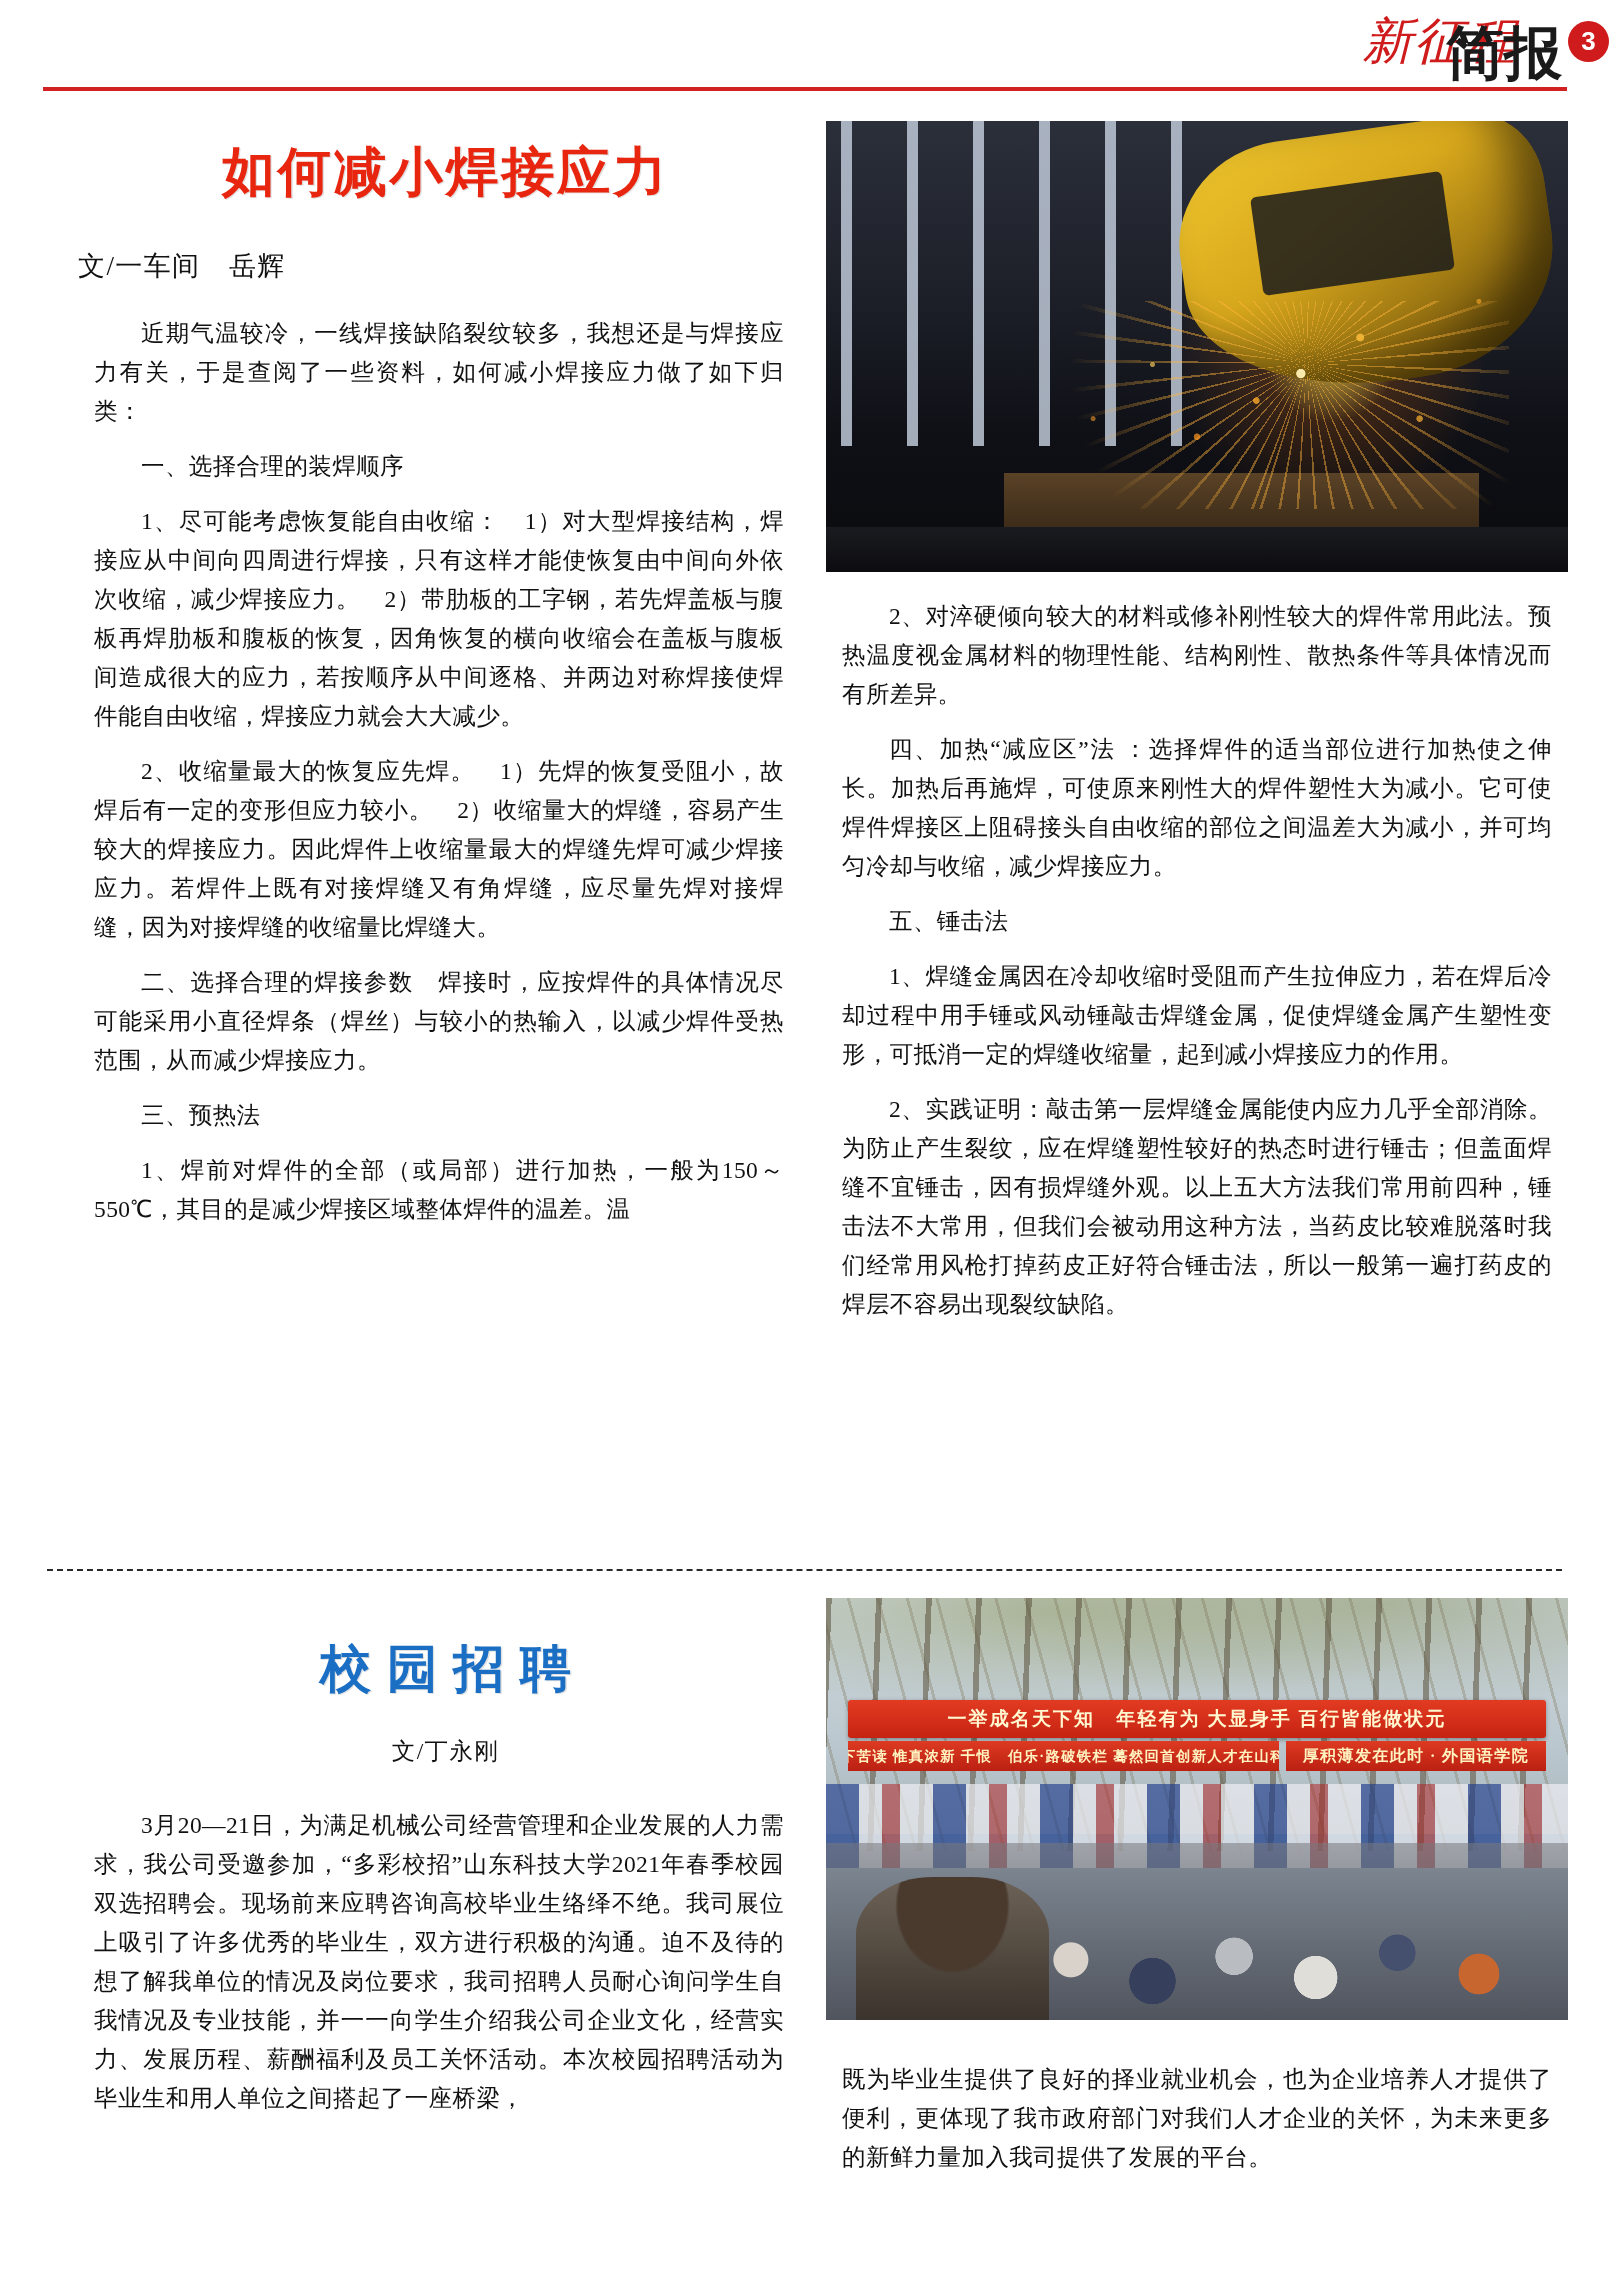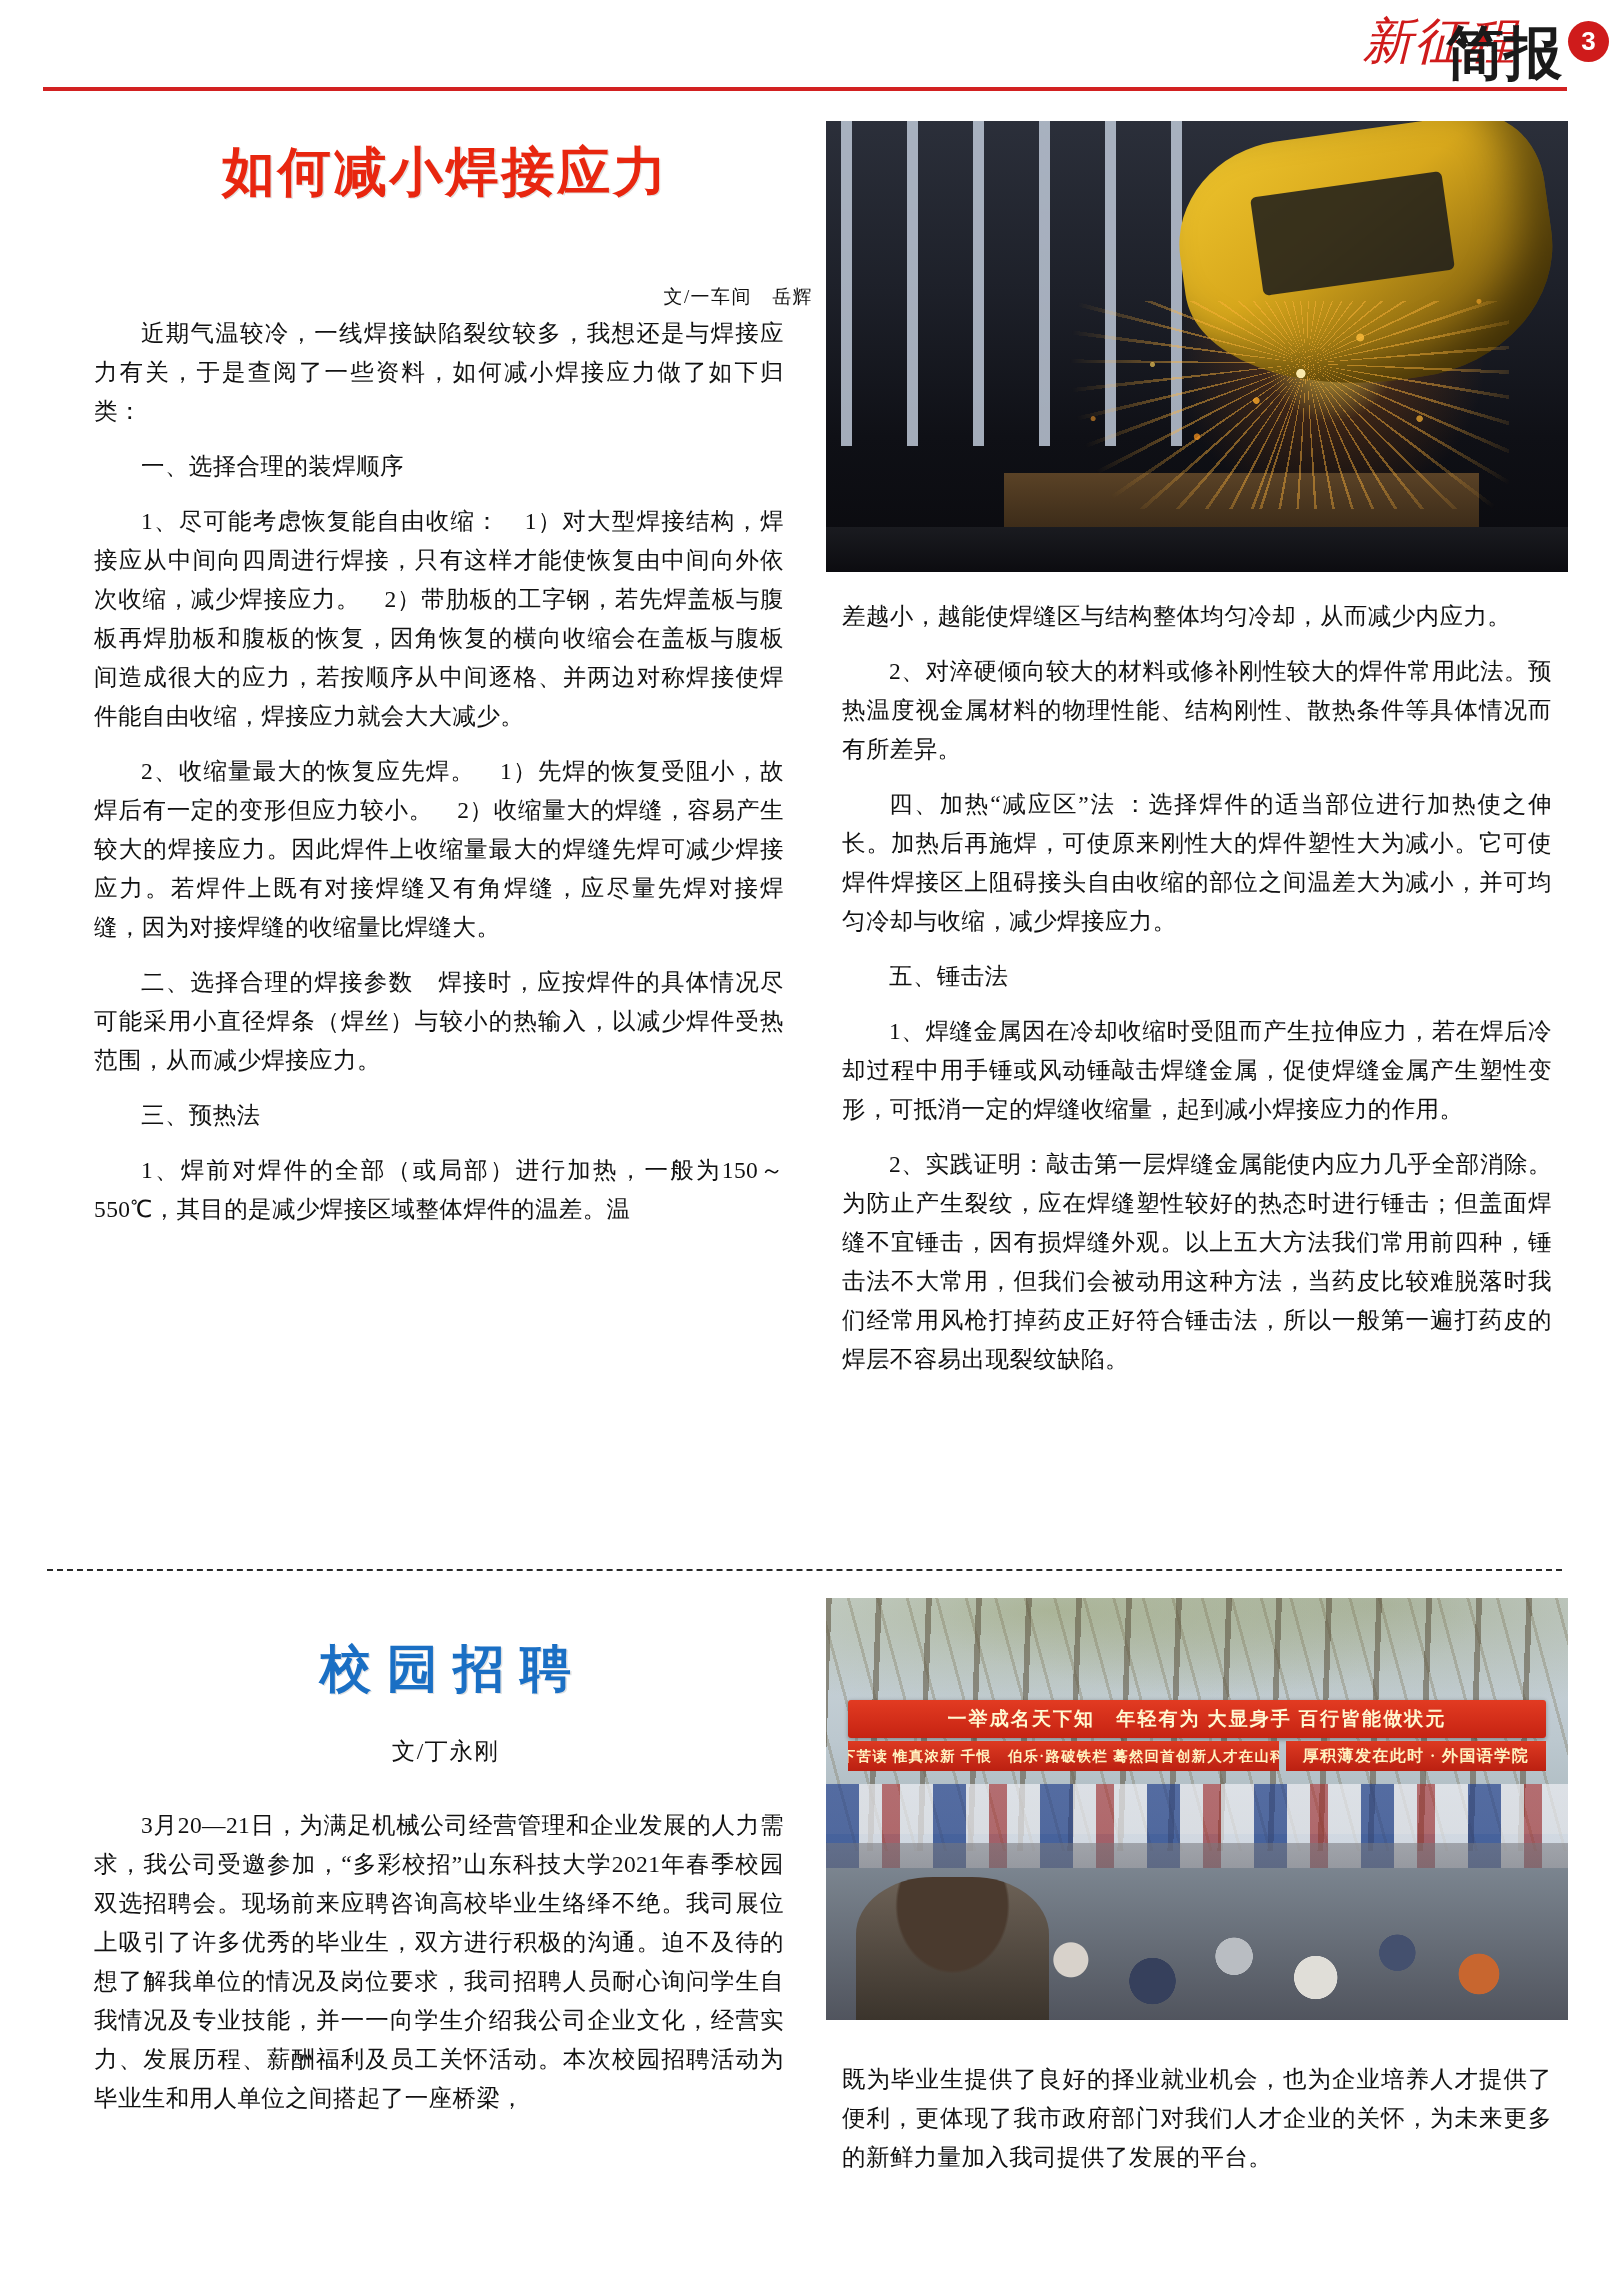--- a/index.html
+++ b/index.html
@@ -91,25 +91,24 @@
     color: #e8260f;
     letter-spacing: 2.9px;
     line-height: 1.1;
     text-shadow: 1.4px 1.4px 0 rgba(0,0,0,0.12);
   }
   .art1-byline {
     position: absolute;
     left: 78px;
     top: 248px;
     width: 735px;
-    text-align: right;
-    font-size: 19px;
+    text-align: left;
+    font-size: 27px;
     color: #111;
     letter-spacing: 1.4px;
-    margin-top: 36px;
   }
 
   .photo1 {
     position: absolute;
     left: 826px;
     top: 121px;
     width: 742px;
     height: 451px;
     overflow: hidden;
     background: #120c08;
@@ -382,21 +381,20 @@
     <p class="ind">近期气温较冷，一线焊接缺陷裂纹较多，我想还是与焊接应力有关，于是查阅了一些资料，如何减小焊接应力做了如下归类：</p>
     <p class="ind">一、选择合理的装焊顺序</p>
     <p class="ind">1、尽可能考虑恢复能自由收缩：　1）对大型焊接结构，焊接应从中间向四周进行焊接，只有这样才能使恢复由中间向外依次收缩，减少焊接应力。　2）带肋板的工字钢，若先焊盖板与腹板再焊肋板和腹板的恢复，因角恢复的横向收缩会在盖板与腹板间造成很大的应力，若按顺序从中间逐格、并两边对称焊接使焊件能自由收缩，焊接应力就会大大减少。</p>
     <p class="ind">2、收缩量最大的恢复应先焊。　1）先焊的恢复受阻小，故焊后有一定的变形但应力较小。　2）收缩量大的焊缝，容易产生较大的焊接应力。因此焊件上收缩量最大的焊缝先焊可减少焊接应力。若焊件上既有对接焊缝又有角焊缝，应尽量先焊对接焊缝，因为对接焊缝的收缩量比焊缝大。</p>
     <p class="ind">二、选择合理的焊接参数　焊接时，应按焊件的具体情况尽可能采用小直径焊条（焊丝）与较小的热输入，以减少焊件受热范围，从而减少焊接应力。</p>
     <p class="ind">三、预热法</p>
     <p class="ind">1、焊前对焊件的全部（或局部）进行加热，一般为150～550℃，其目的是减少焊接区域整体焊件的温差。温</p>
   </div>
 
   <div class="col" id="a1c2">
-    <p>差越小，越能使焊缝区与结构整体均匀冷却，从而减少内应力。</p>
     <p class="ind">2、对淬硬倾向较大的材料或修补刚性较大的焊件常用此法。预热温度视金属材料的物理性能、结构刚性、散热条件等具体情况而有所差异。</p>
     <p class="ind">四、加热“减应区”法 ：选择焊件的适当部位进行加热使之伸长。加热后再施焊，可使原来刚性大的焊件塑性大为减小。它可使焊件焊接区上阻碍接头自由收缩的部位之间温差大为减小，并可均匀冷却与收缩，减少焊接应力。</p>
     <p class="ind">五、锤击法</p>
     <p class="ind">1、焊缝金属因在冷却收缩时受阻而产生拉伸应力，若在焊后冷却过程中用手锤或风动锤敲击焊缝金属，促使焊缝金属产生塑性变形，可抵消一定的焊缝收缩量，起到减小焊接应力的作用。</p>
     <p class="ind">2、实践证明：敲击第一层焊缝金属能使内应力几乎全部消除。为防止产生裂纹，应在焊缝塑性较好的热态时进行锤击；但盖面焊缝不宜锤击，因有损焊缝外观。以上五大方法我们常用前四种，锤击法不大常用，但我们会被动用这种方法，当药皮比较难脱落时我们经常用风枪打掉药皮正好符合锤击法，所以一般第一遍打药皮的焊层不容易出现裂纹缺陷。</p>
   </div>
 
   <div class="divider"></div>
 
   <div class="art2-title">校园招聘</div>

